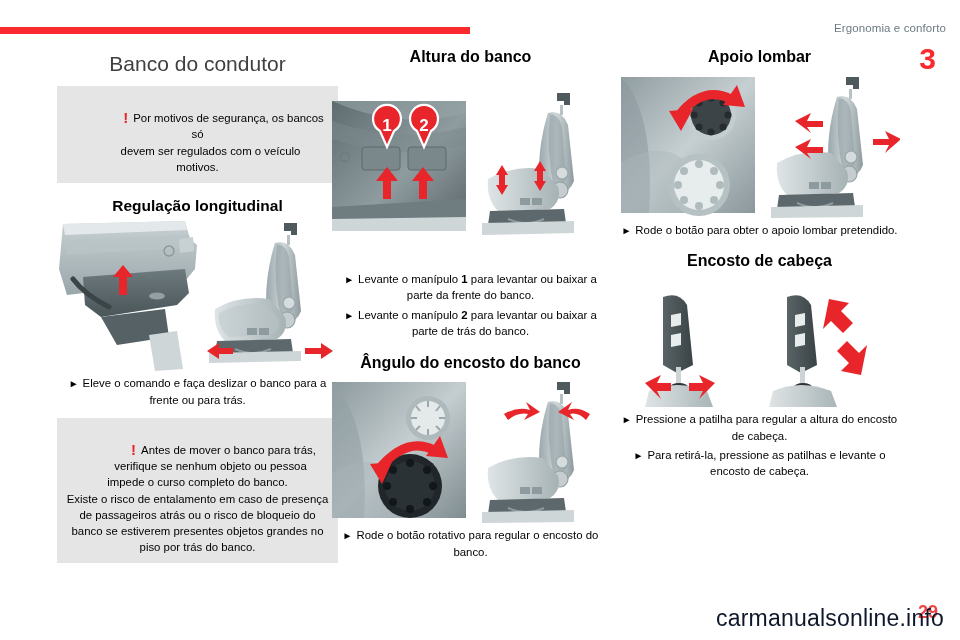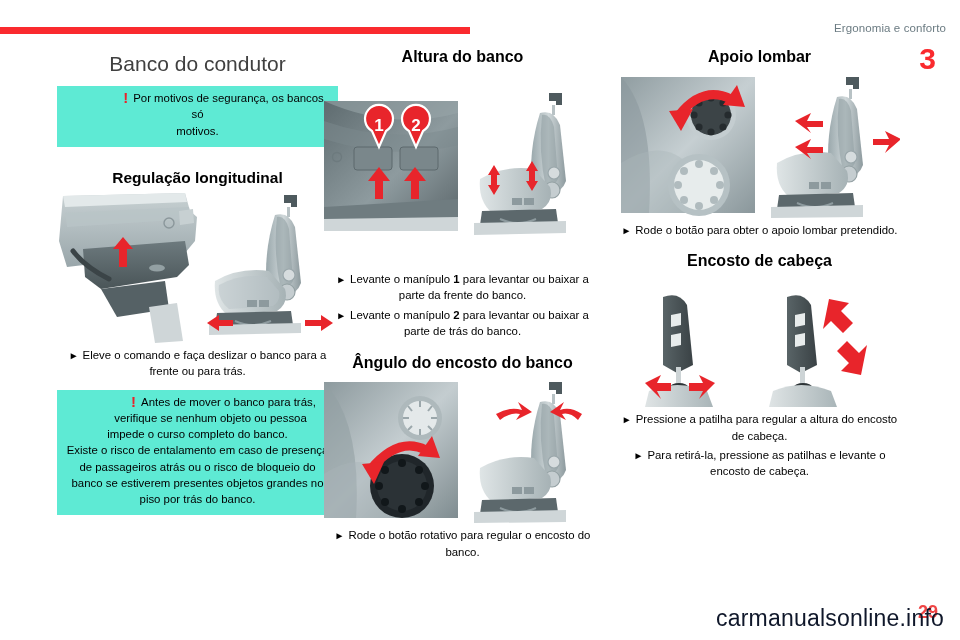--- a/index.html
+++ b/index.html
@@ -24,38 +24,38 @@
   }
   .chapter-num{
     position:absolute; right:24px; top:44px;
     font-size:30px; font-weight:bold; color:#fa2a2e;
     line-height:1;
   }
 
   
   .col{position:absolute; top:48px; width:281px;}
   .col1{left:57px;}
-  .col2{left:322px;}
+  .col2{left:330px;}
   .col3{left:619px;}
 
   h1.title{
     font-size:21px; font-weight:normal; color:#404040;
     margin:4px 0 10px 0; line-height:1.15;
   }
   h2.head{
     font-size:15.5px; font-weight:bold; color:#000;
     margin:0 0 6px 0; line-height:1.18;
   }
   h2.head.big{font-size:16px;}
 
   
   .warn{
-    background:#5eead4;
-    padding:3px 8px 8px 8px;
-    margin:0 0 22px 0;
+    background:#e5e5e5;
+    padding:23px 8px 8px 8px;
+    margin:0 0 14px 0;
     font-size:11.4px;
     line-height:1.42;
     position:relative;
   }
   .warn .bang{
     color:#e8232a; font-weight:bold; font-size:15px;
     line-height:1; display:inline-block;
     transform:translateY(1px);
     margin-right:5px;
   }
@@ -92,20 +92,21 @@
   <div class="chapter-num">3</div>
 
   <div class="col col1">
 
     <h1 class="title">Banco do condutor</h1>
 
     <div class="warn">
       <p class="ind">
         <span class="bang">!</span><span>Por motivos de segurança, os bancos só</span>
       </p>
+      <p style="text-indent:26px">devem ser regulados com o veículo</p>
       <p>motivos.</p>
     </div>
 
     <h2 class="head">Regulação longitudinal</h2>
 
     <div class="fig">
       <svg width="281" height="150" viewBox="0 0 281 150">
         <defs>
           <linearGradient id="g1" x1="0" y1="0" x2="0" y2="1">
             <stop offset="0" stop-color="#c8d1d3"></stop>

